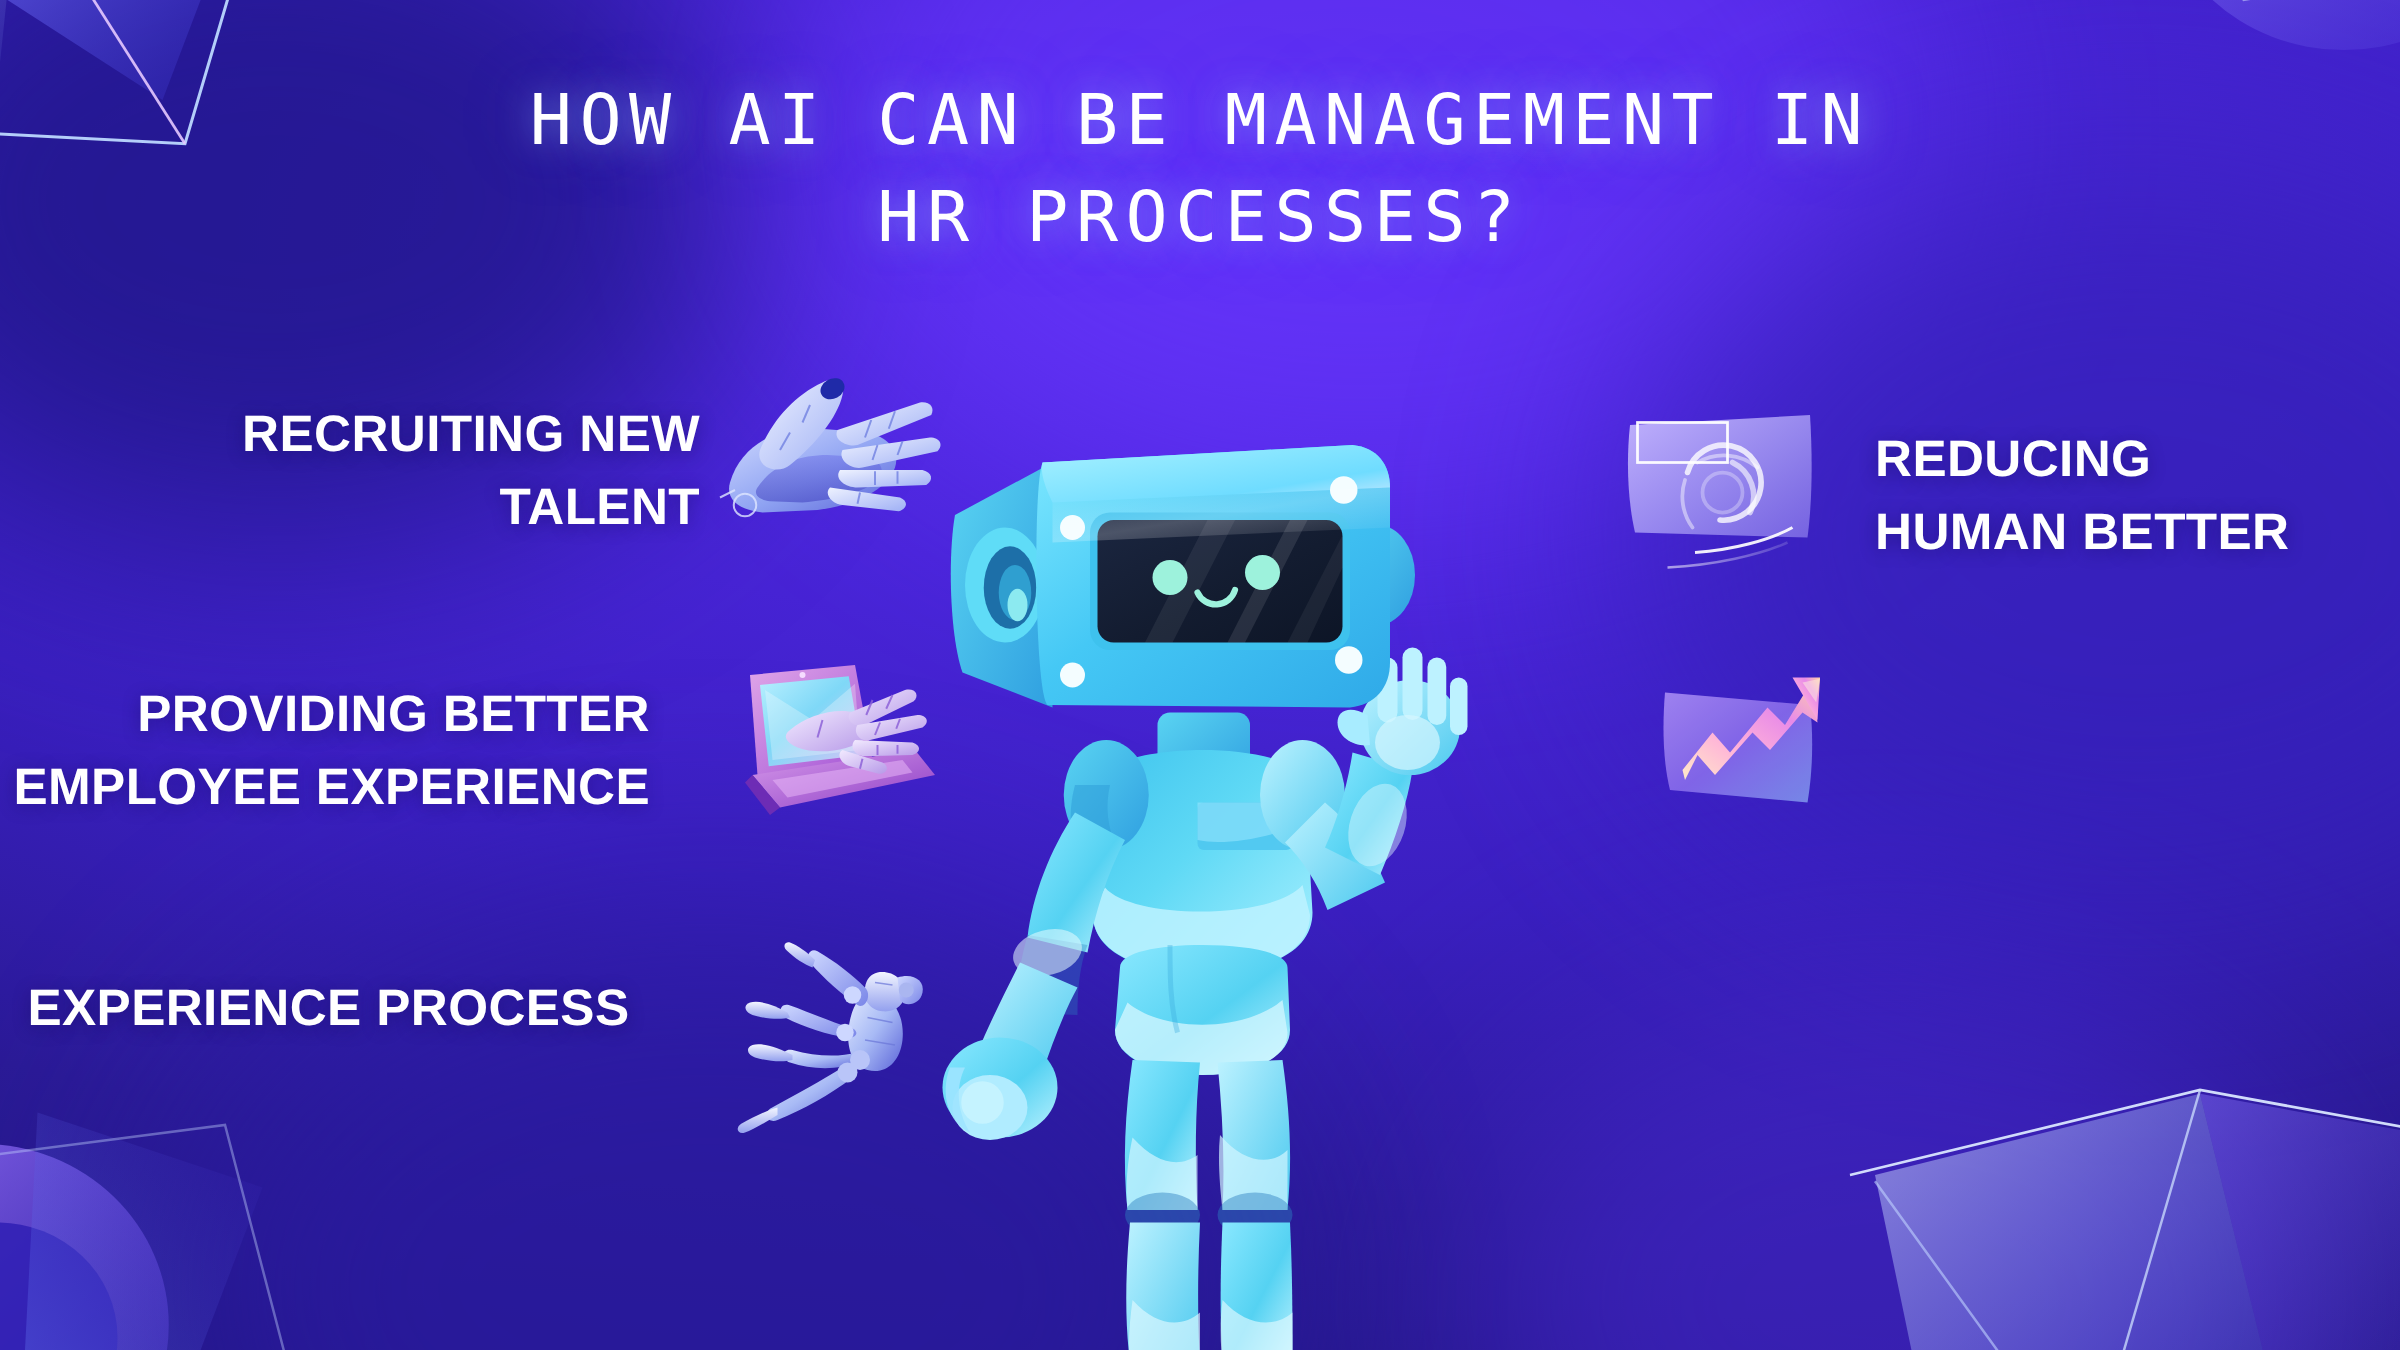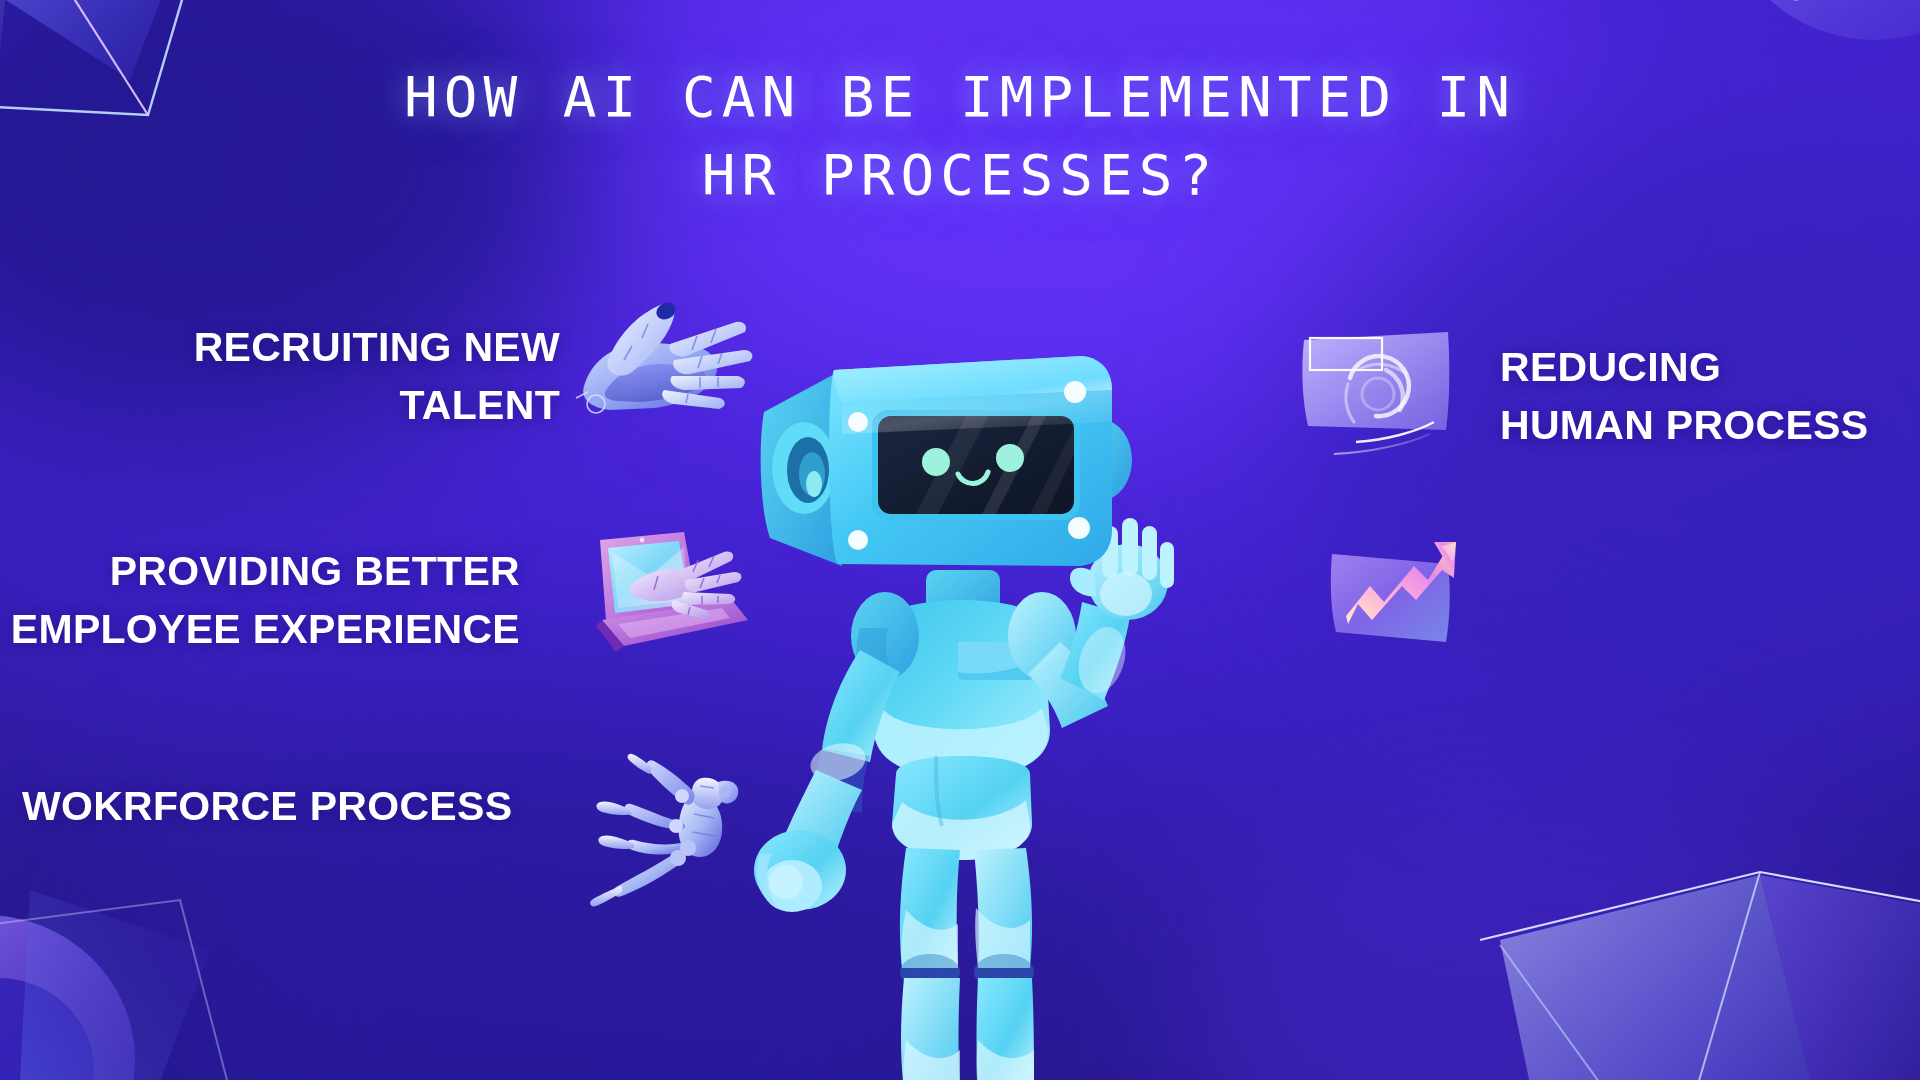--- a/index.html
+++ b/index.html
@@ -165,33 +165,33 @@
         </linearGradient>
       </defs>
       <polygon points="40,120 300,55 360,300 90,360" fill="url(#gbr1)" opacity=".55"></polygon>
       <polygon points="300,55 520,95 470,330 360,300" fill="url(#gbr2)" opacity=".6"></polygon>
       <polyline points="20,120 300,52 520,92" fill="none" stroke="#d9e6ff" stroke-width="2.2" opacity=".95"></polyline>
       <polyline points="300,52 210,360" fill="none" stroke="#cfe0ff" stroke-width="2" opacity=".75"></polyline>
       <polyline points="40,125 210,360 470,325" fill="none" stroke="#bfd2ff" stroke-width="2" opacity=".6"></polyline>
     </svg>
   </div>
 
-  <h1 id="title">HOW AI CAN BE IMPLEMENTED IN
+  <h1 id="title">HOW AI CAN BE MANAGEMENT IN
 HR PROCESSES?</h1>
 
   <div class="label right-al" id="lbl-recruiting">RECRUITING NEW
 TALENT</div>
 
   <div class="label right-al" id="lbl-experience">PROVIDING BETTER
 EMPLOYEE EXPERIENCE</div>
 
-  <div class="label left-al" id="lbl-onboarding">WOKRFORCE PROCESS</div>
+  <div class="label left-al" id="lbl-onboarding">EXPERIENCE PROCESS</div>
 
   <div class="label left-al" id="lbl-biases">REDUCING
-HUMAN PROCESS</div>
+HUMAN BETTER</div>
 
 
   <div class="art" id="art-hand">
     <svg width="190" height="135" viewBox="0 0 190 135">
       <defs>
         <linearGradient id="hg1" x1="0" y1="0" x2="1" y2="1">
           <stop offset="0%" stop-color="#cfd9ff"></stop>
           <stop offset="55%" stop-color="#8fa3f2"></stop>
           <stop offset="100%" stop-color="#5b63d8"></stop>
         </linearGradient>

